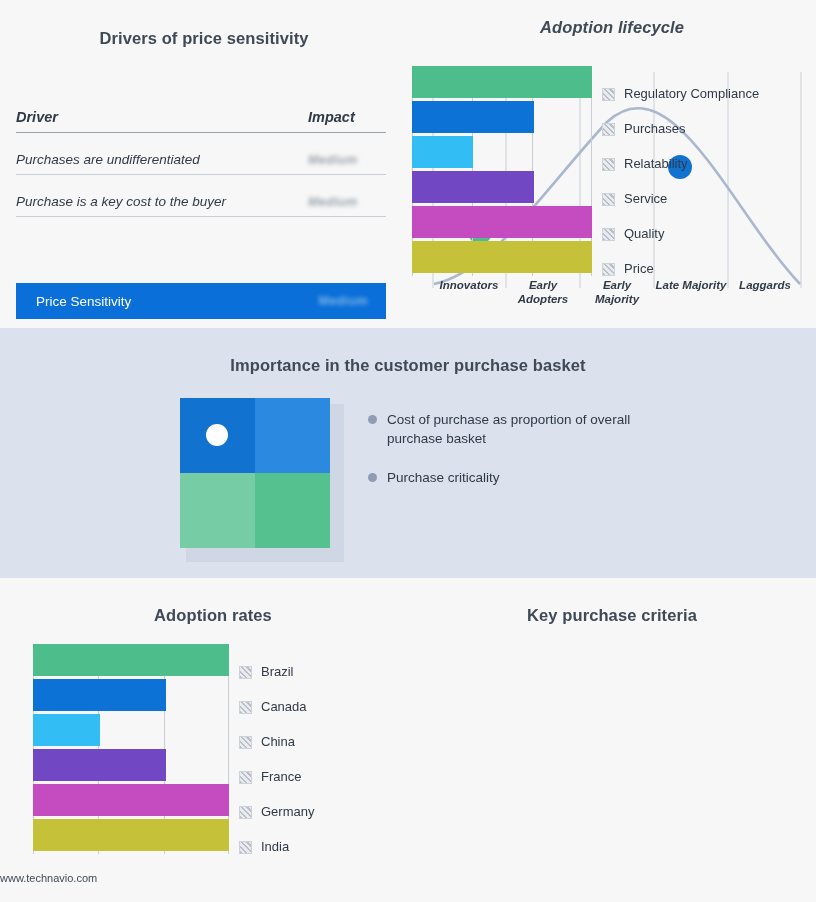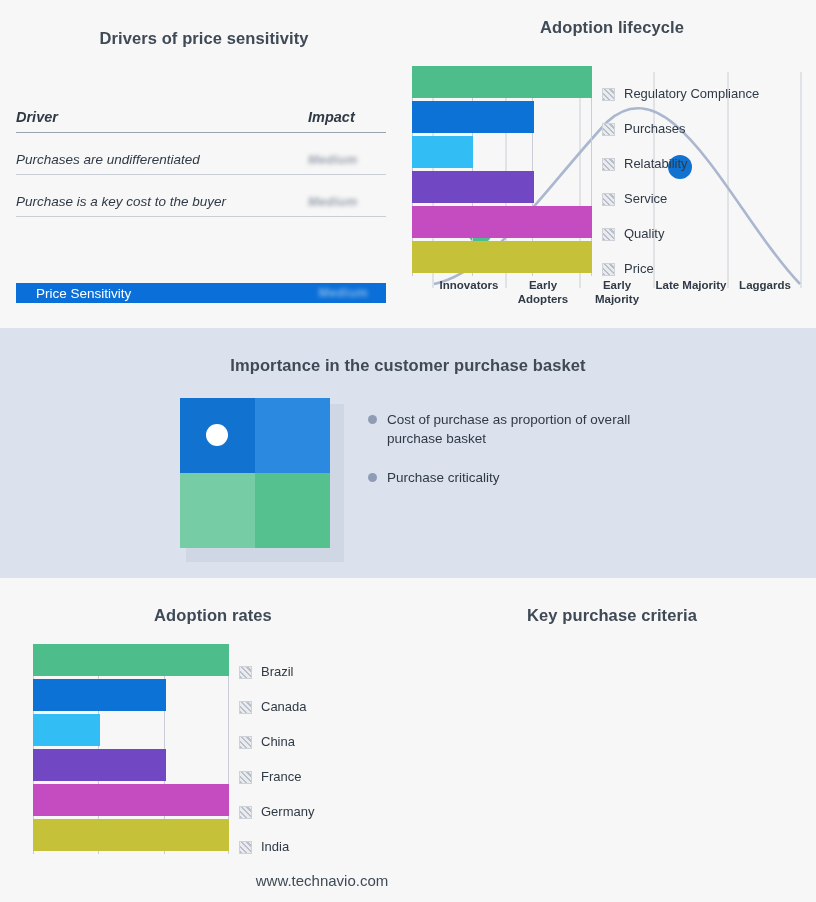--- a/index.html
+++ b/index.html
@@ -45,31 +45,31 @@
   .td {
     font-size:13.5px; color:#2f3a46;
   }
   .blur {
     font-size:12.5px; color:#9aa3ae; font-weight:bold;
     filter:blur(2.2px);
     letter-spacing:0.4px;
   }
   .td-right { width:78px; text-align:left; }
   .sensitivity-bar {
-    position:absolute; left:16px; top:272px; width:370px; height:20px;
+    position:absolute; left:16px; top:272px; width:370px; height:36px;
     background:#0a6fd8;
     display:flex; align-items:center; justify-content:space-between;
     padding:0 18px 0 20px;
   }
   .sensitivity-bar .lbl { color:#ffffff; font-size:13.5px; }
   .sensitivity-bar .blur { color:#7fb4e8; }
 
   
   .lifecycle {
-    position:absolute; left:408px; top:0; width:408px; height:328px;
+    position:absolute; left:408px; top:0; width:408px; height:328px;font-style:italic;
   }
   .lifecycle .panel-title { margin-top:18px; }
   .lc-chart {
     position:absolute; left:24px; top:72px; width:370px; height:216px;
   }
   .lc-labels {
     position:absolute; left:24px; top:278px; width:370px; height:44px;
     display:flex;
   }
   .lc-label {
@@ -147,21 +147,21 @@
   .hatch {
     width:13px; height:13px; margin-right:9px; flex:0 0 auto;
     background:#e9ebee;
     background-image:repeating-linear-gradient(45deg,#b9bfc8 0 1.5px,transparent 1.5px 4px);
     border:1px solid #cdd2d9;
   }
   .label-text { font-size:13px; color:#2f3a46; white-space:nowrap; }
 
   .footer {
     position:absolute; left:0; top:872px; width:644px;
-    text-align:center; font-size:15px; color:#3f4a56;
+    text-align:left; font-size:11px; color:#3f4a56;
   }
 </style>
 </head>
 <body>
 
 <div class="band band-top"></div>
 <div class="band band-mid" style="background: rgb(219, 226, 238);"></div>
 <div class="band band-bot"></div>
 
 <div class="drivers">

